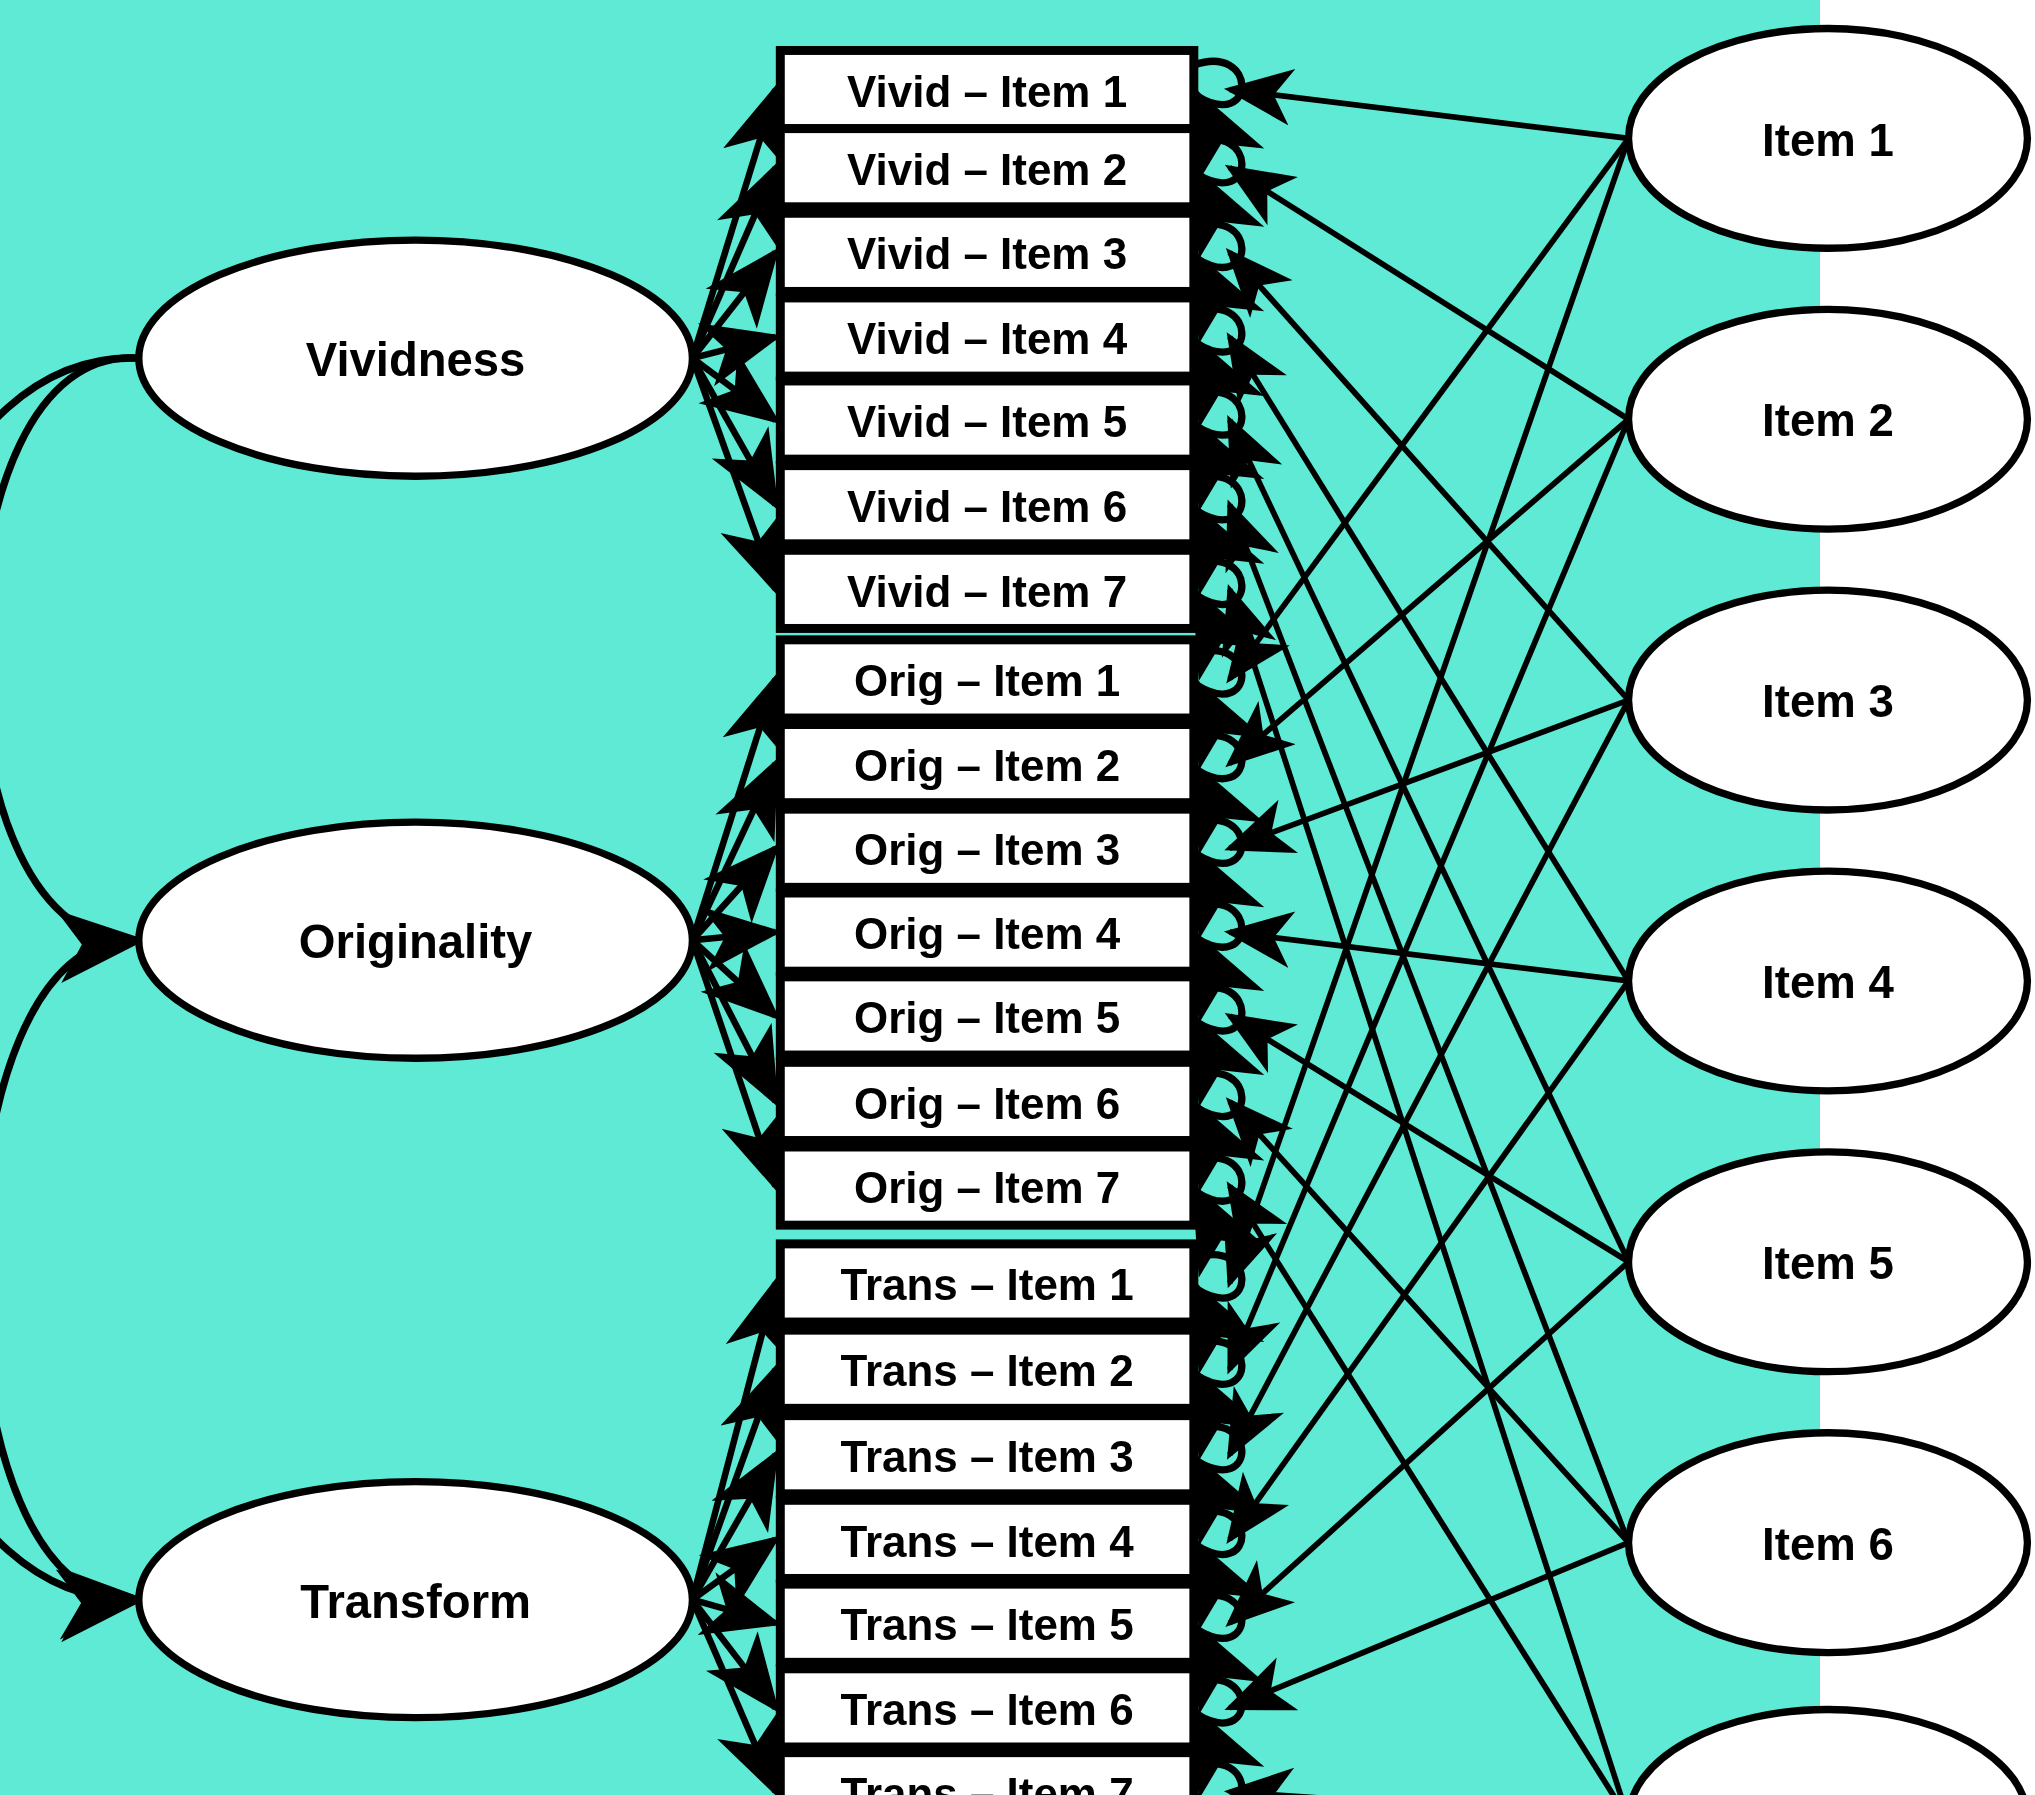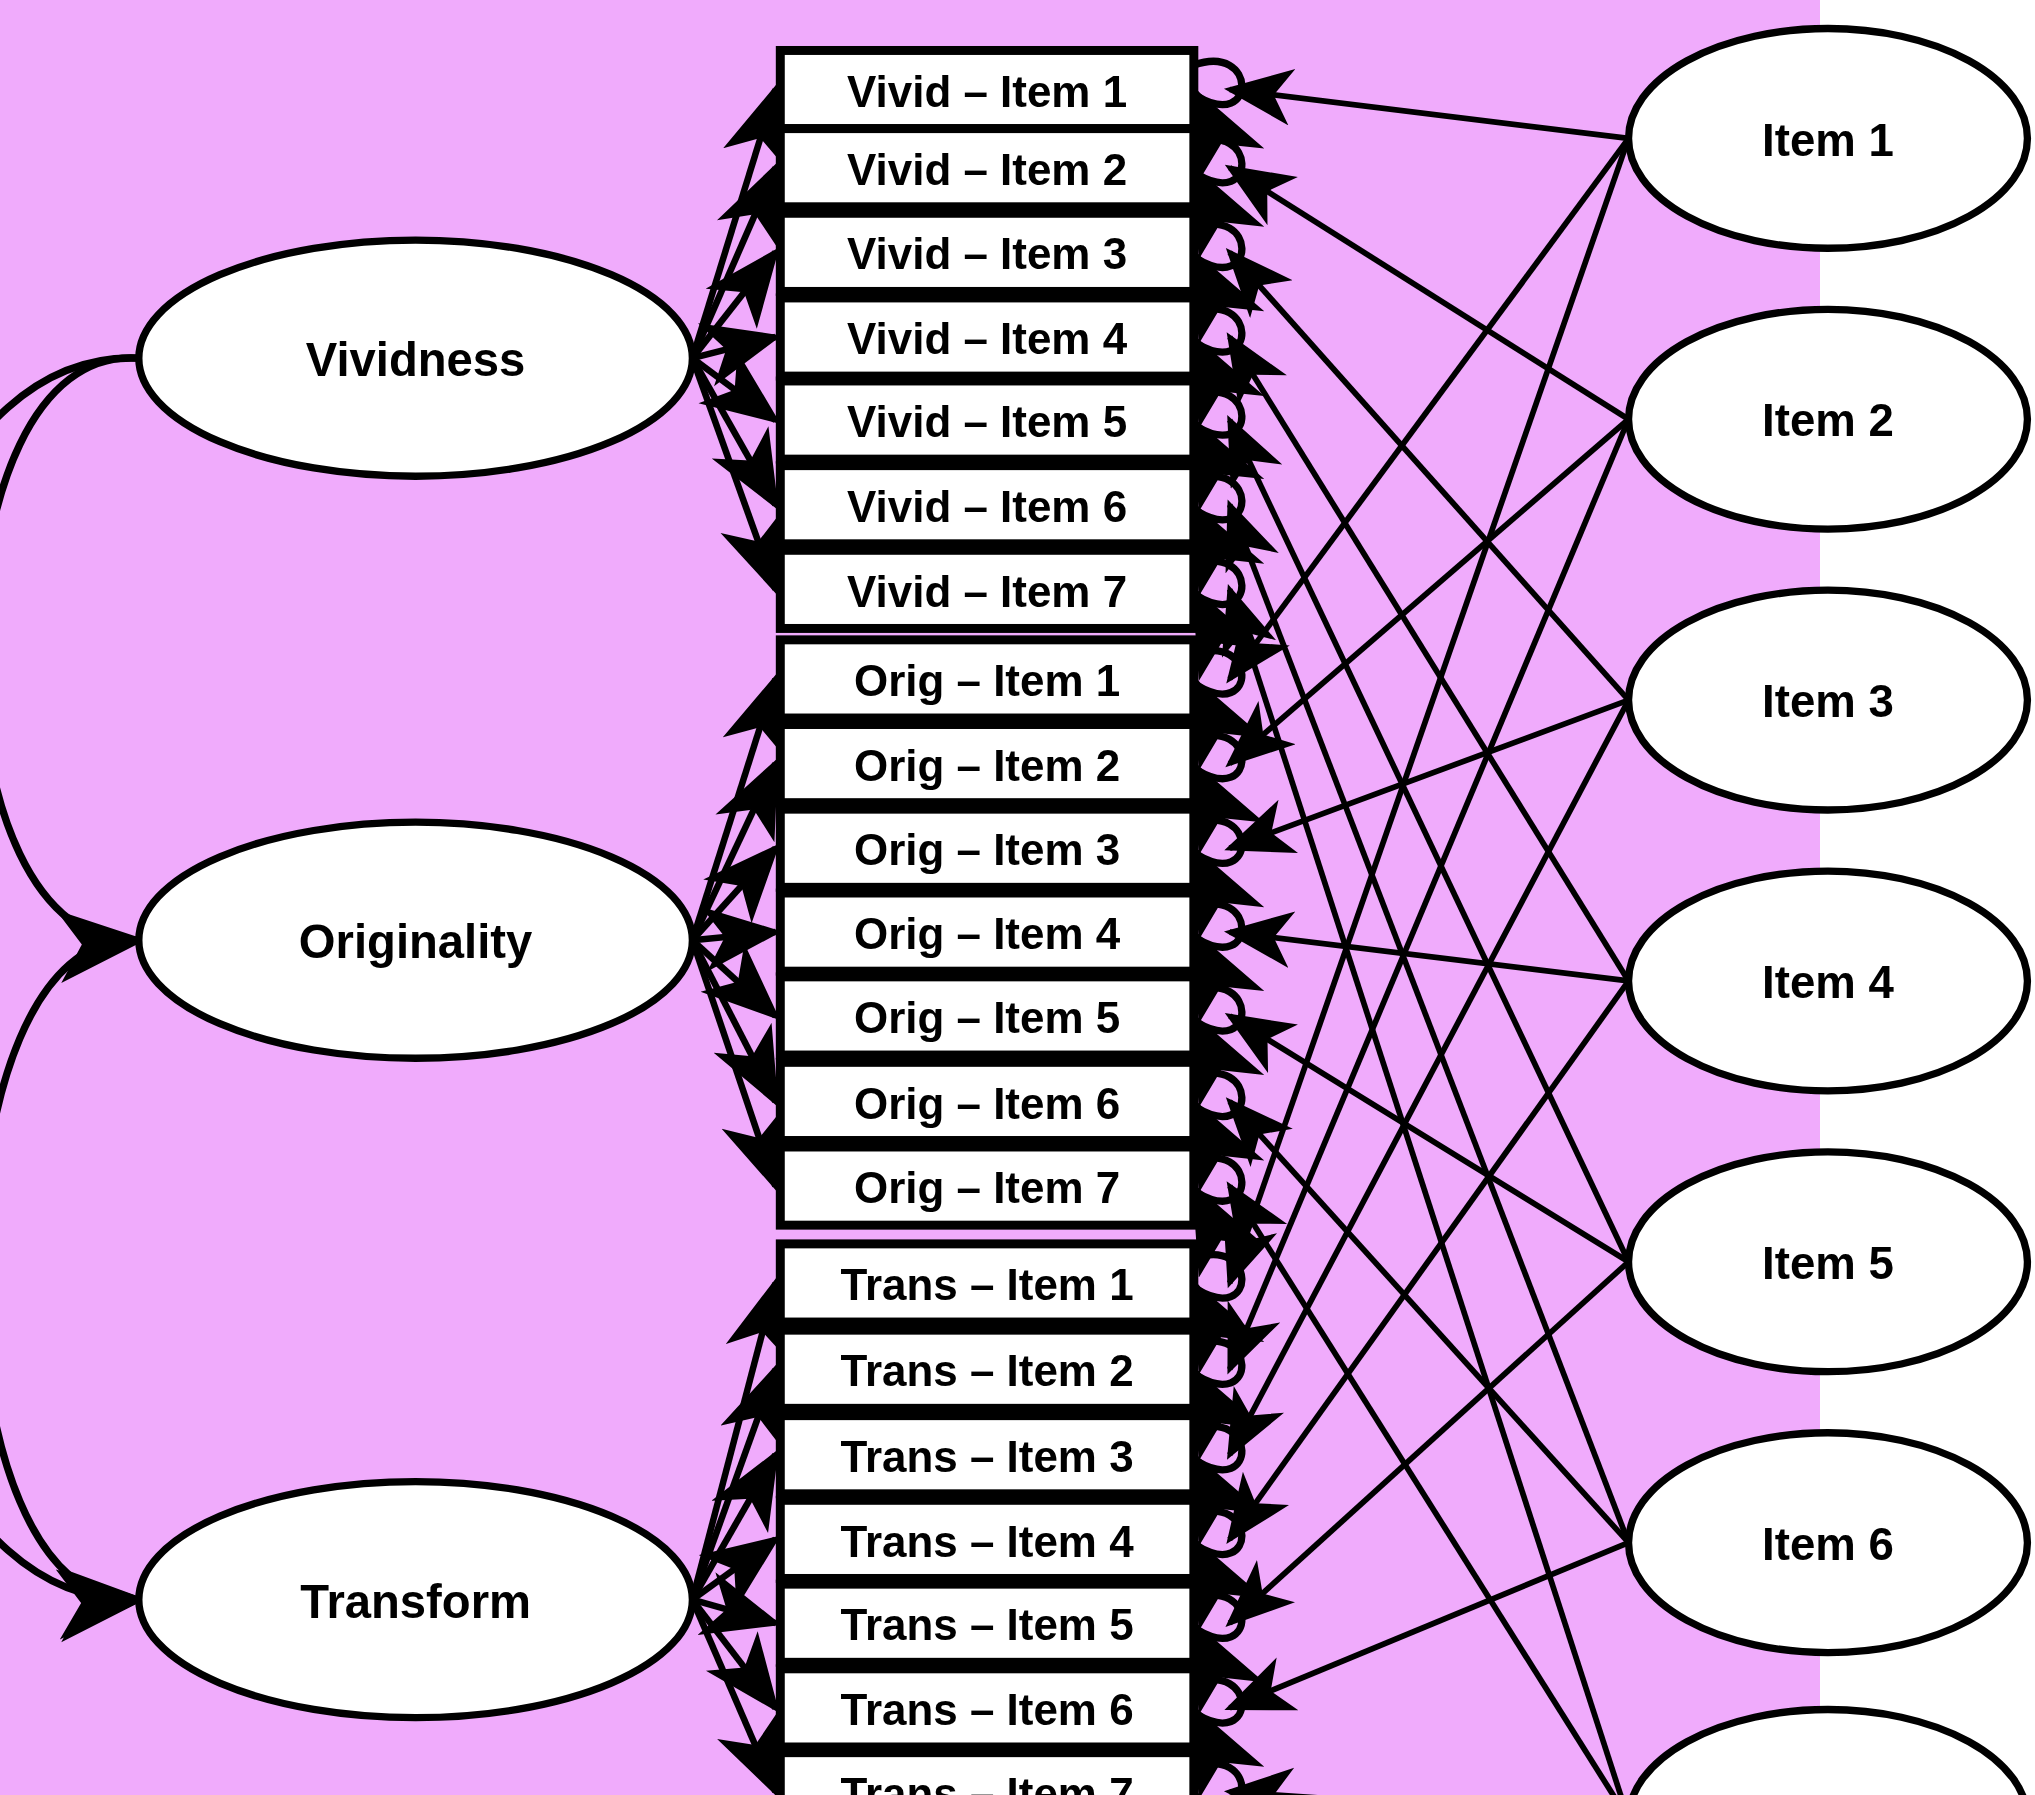--- a/index.html
+++ b/index.html
@@ -1,20 +1,20 @@
 <!DOCTYPE html>
 <html style="font-size:13px"><head>
 <meta charset="utf-8">
 <style>
   html,body{margin:0;padding:0;background:#ffffff;}
   body{
     font-family:"Liberation Sans", sans-serif;
     width:2036px;height:1795px;overflow:hidden;
   }
-  #diagram-root{position:relative;width:1820px;height:1795px;background:#f0abfc;}
+  #diagram-root{position:relative;width:1820px;height:1795px;background:#5eead4;}
   svg#sem-canvas{position:absolute;left:0;top:0;width:2036px;height:1795px;display:block;}
   .node-label{
     font-family:"Liberation Sans", sans-serif;
     font-weight:bold;
     fill:#000000;
     text-anchor:middle;
     dominant-baseline:central;
   }
   .factor-label{font-size:58px;}
   .indicator-label{font-size:54px;}

